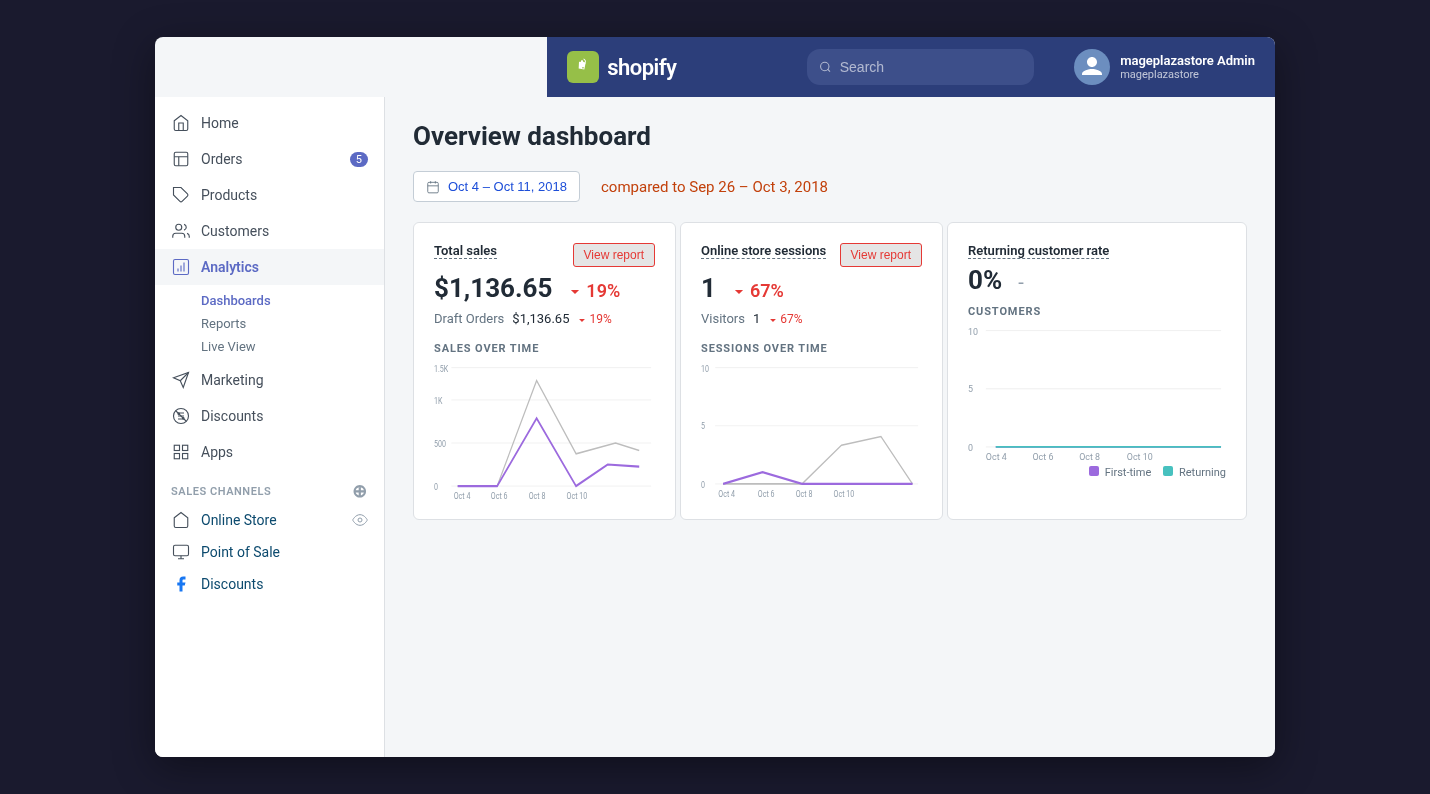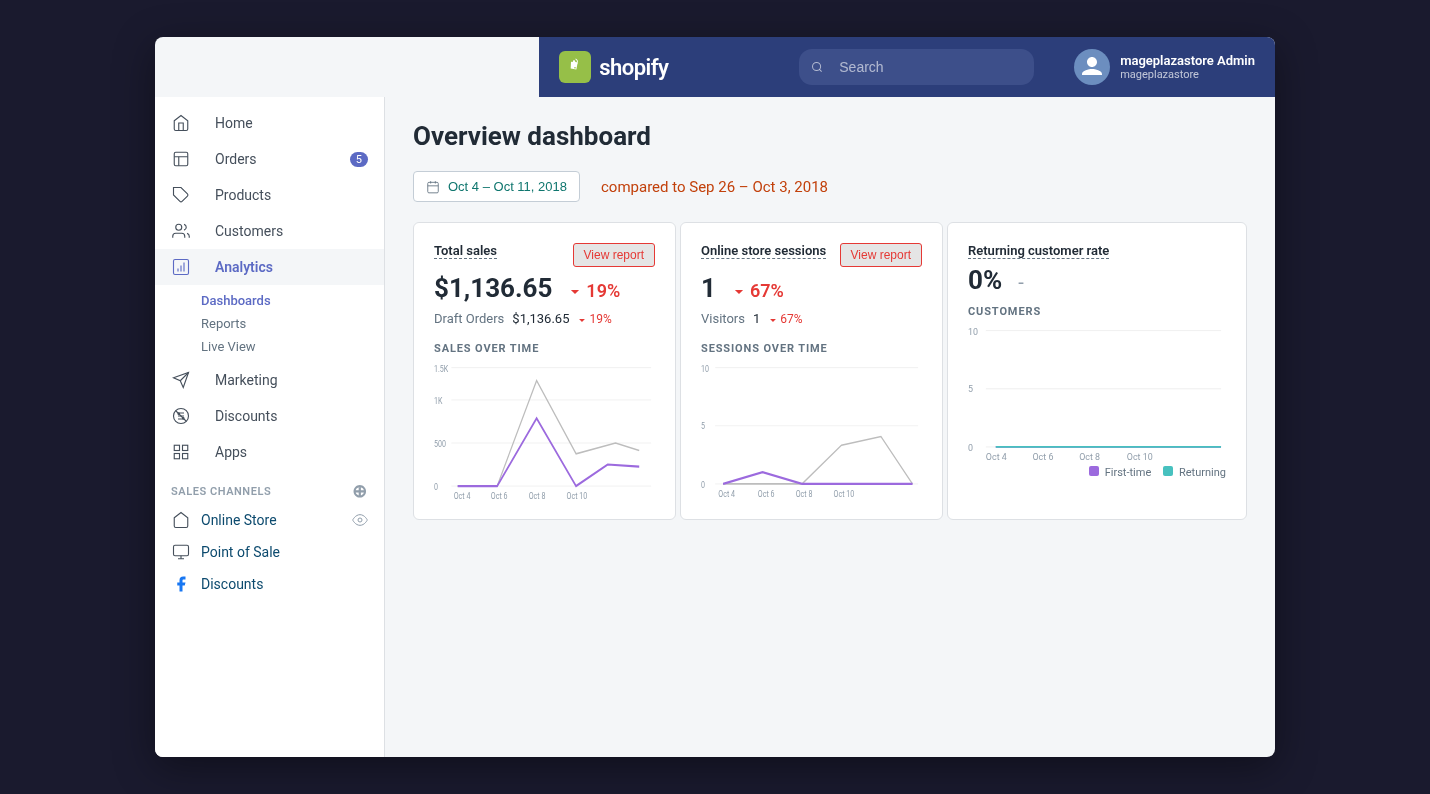--- a/index.html
+++ b/index.html
@@ -6,55 +6,55 @@
     body { background: #1a1a2e; font-family: -apple-system, BlinkMacSystemFont, 'Segoe UI', Roboto, sans-serif; display: flex; justify-content: center; align-items: center; min-height: 100vh; }
 
     .window { width: 1120px; height: 720px; background: #f4f6f8; border-radius: 8px; overflow: hidden; display: flex; flex-direction: column; box-shadow: 0 10px 40px rgba(0,0,0,0.4); align-items: flex-end; }
 
     
     .topbar { background: #2c3e7a; height: 60px; display: flex; align-items: center; padding: 0 20px; gap: 20px; flex-shrink: 0; }
     .logo-area { display: flex; align-items: center; gap: 8px; width: 220px; }
     .shopify-bag { width: 32px; height: 32px; background: #96bf48; border-radius: 6px; display: flex; align-items: center; justify-content: center; }
     .shopify-bag svg { width: 20px; height: 20px; fill: white; }
     .logo-text { color: white; font-size: 22px; font-weight: 600; letter-spacing: -0.5px; }
-    .search-bar { flex: 1; background: #3d4f8a; border-radius: 13px; display: flex; align-items: center; padding: 0 12px; gap: 16px; height: 36px; }
+    .search-bar { flex: 1; background: #3d4f8a; border-radius: 13px; display: flex; align-items: center; padding: 0 12px; gap: 8px; height: 36px; }
     .search-bar input { background: transparent; border: none; outline: none; color: white; font-size: 14px; width: 100%; }
     .search-bar input::placeholder { color: rgba(255,255,255,0.6); }
     .search-icon-svg { color: rgba(255,255,255,0.6); }
     .user-area { display: flex; align-items: center; gap: 10px; margin-left: 20px; }
     .user-avatar { width: 36px; height: 36px; border-radius: 50%; background: #6c8ebf; display: flex; align-items: center; justify-content: center; overflow: hidden; }
     .user-avatar svg { width: 24px; height: 24px; fill: white; }
     .user-info { color: white; }
     .user-name { font-size: 13px; font-weight: 600; }
     .user-store { font-size: 11px; color: rgba(255,255,255,0.7); }
 
     
     .main-layout { display: flex; flex: 1; overflow: hidden; }
 
     
     .sidebar { width: 230px; background: white; border-right: 1px solid #dde0e4; flex-shrink: 0; overflow-y: auto; padding: 8px 0; }
-    .sidebar-item { display: flex; align-items: center; gap: 24px; padding: 8px 16px; cursor: pointer; color: #454f5b; font-size: 14px; position: relative; }
+    .sidebar-item { display: flex; align-items: center; gap: 10px; padding: 8px 16px; cursor: pointer; color: #454f5b; font-size: 14px; position: relative; }
     .sidebar-item.active { color: #5c6ac4; background: #f4f6f8; }
     .sidebar-item .icon { width: 20px; height: 20px; display: flex; align-items: center; justify-content: center; flex-shrink: 0; }
     .sidebar-item .icon svg { width: 18px; height: 18px; fill: none; stroke: currentColor; stroke-width: 1.5; }
     .sidebar-badge { background: #5c6ac4; color: white; border-radius: 10px; font-size: 11px; padding: 1px 6px; margin-left: auto; }
     .sidebar-sub { padding: 4px 0 4px 46px; }
     .sidebar-sub-item { padding: 4px 16px 4px 0; cursor: pointer; font-size: 13px; color: #637381; display: block; }
     .sidebar-sub-item.active { color: #5c6ac4; font-weight: 500; }
     .sidebar-section-label { padding: 12px 16px 4px; font-size: 11px; font-weight: 600; color: #919eab; letter-spacing: 0.05em; text-transform: uppercase; display: flex; align-items: center; justify-content: space-between; }
     .sidebar-section-label .add-btn { color: #919eab; cursor: pointer; font-size: 18px; line-height: 1; }
     .sidebar-channel { display: flex; align-items: center; gap: 10px; padding: 6px 16px; cursor: pointer; color: #0c4a6e; font-size: 14px; }
     .channel-icon { width: 20px; height: 20px; display: flex; align-items: center; justify-content: center; flex-shrink: 0; }
     .eye-icon { width: 16px; height: 16px; margin-left: auto; color: #919eab; }
 
     
     .content { flex: 1; overflow-y: auto; padding: 24px 28px; }
     .page-title { font-size: 26px; font-weight: 700; color: #212b36; margin-bottom: 20px; }
     .date-bar { display: flex; align-items: center; gap: 12px; margin-bottom: 20px; }
-    .date-btn { display: flex; align-items: center; gap: 8px; padding: 7px 12px; background: white; border: 1px solid #c4cdd6; border-radius: 4px; font-size: 13px; color: #0f766e; cursor: pointer; }
+    .date-btn { display: flex; align-items: center; gap: 8px; padding: 7px 12px; background: white; border: 1px solid #c4cdd6; border-radius: 4px; font-size: 13px; color: #1d4ed8; cursor: pointer; }
     .date-btn svg { width: 14px; height: 14px; fill: none; stroke: #637381; stroke-width: 1.5; }
     .compare-text { font-size: 15px; color: #c2410c; margin-left: 9px; }
 
     
     .cards-row { display: flex; gap: 4px; }
     .card { background: white; border-radius: 6px; border: 1px solid #dde0e4; padding: 20px; flex: 1; min-width: 0; }
     .card.narrow { flex: 0 0 300px; }
     .card-header { display: flex; align-items: flex-start; justify-content: space-between; margin-bottom: 6px; }
     .card-title { font-size: 13px; font-weight: 600; color: #212b36; border-bottom: 1px dashed #637381; display: inline-block; }
     .view-report-btn { border: 1.5px solid #e53935; color: #e53935; background: #e5e5e5; padding: 4px 10px; font-size: 12px; border-radius: 3px; cursor: pointer; white-space: nowrap; }

